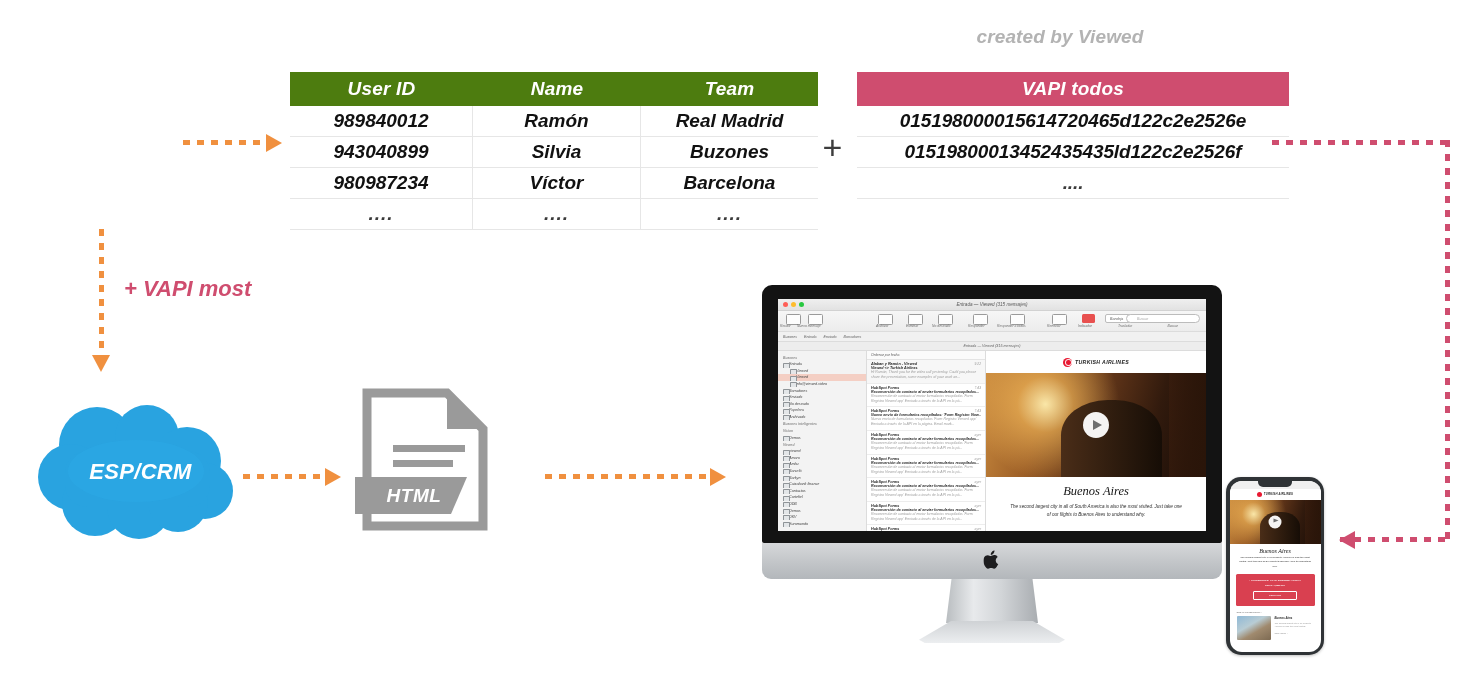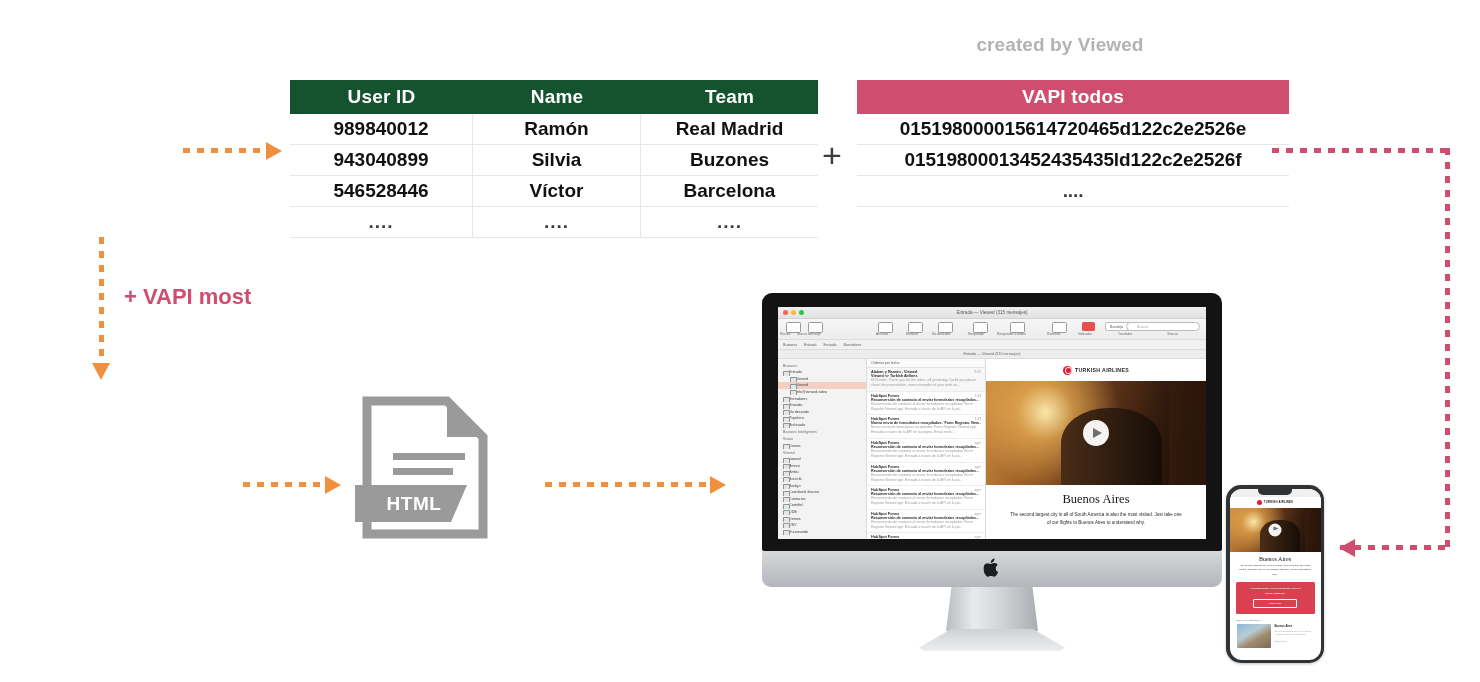--- a/index.html
+++ b/index.html
@@ -1,20 +1,20 @@
 <!DOCTYPE html>
 <html><head>
 <meta charset="utf-8">
 <style>
   html,body{margin:0;padding:0;}
   body{
     width:1480px;height:682px;background:#ffffff;overflow:hidden;position:relative;
     font-family:"Liberation Sans",sans-serif;
   }
-  .stage{position:absolute;left:0;top:12px;width:1480px;height:550px;}
+  .stage{position:absolute;left:0;top:4px;width:1480px;height:550px;font-style:italic;}
 
   
   .credit{
     position:absolute;left:930px;top:22px;width:260px;text-align:center;
     font-size:19px;font-weight:600;color:#b3b3b3;letter-spacing:.1px;
   }
 
   
   .csv-box{
     position:absolute;left:40px;top:63px;width:125px;height:125px;
@@ -53,21 +53,21 @@
   }
   .tbl .cell{
     background:#ffffff;color:#111111;font-size:19px;font-weight:600;
     text-align:center;padding:4px 6px;border-bottom:1px solid #e6e6e6;
     border-right:1px solid #e6e6e6;white-space:nowrap;
   }
   .tbl .cell.last{border-right:none;}
   .tbl .dots{color:#3a3a3a;font-weight:800;letter-spacing:1px;}
 
   #main-table{left:290px;top:68px;}
-  #main-table .hd{background:#14532d;}
+  #main-table .hd{background:#4d7c0f;}
   #main-table .c0{width:170px;}
   #main-table .c1{width:155px;}
   #main-table .c2{width:165px;}
 
   #hash-table{left:857px;top:68px;}
   #hash-table .hd{background:#cf4d6f;}
   #hash-table .cell{font-size:19px;letter-spacing:-.1px;}
   #hash-table .c0{width:420px;}
 
   .plus{
@@ -377,21 +377,21 @@
         <td class="cell c0">989840012</td>
         <td class="cell c1">Ramón</td>
         <td class="cell c2 last">Real Madrid</td>
       </tr>
       <tr>
         <td class="cell c0">943040899</td>
         <td class="cell c1">Silvia</td>
         <td class="cell c2 last">Buzones</td>
       </tr>
       <tr>
-        <td class="cell c0">546528446</td>
+        <td class="cell c0">980987234</td>
         <td class="cell c1">Víctor</td>
         <td class="cell c2 last">Barcelona</td>
       </tr>
       <tr>
         <td class="cell c0 dots">....</td>
         <td class="cell c1 dots">....</td>
         <td class="cell c2 last dots">....</td>
       </tr>
     </tbody>
   </table>
@@ -427,20 +427,37 @@
     <div class="dots-h"></div>
     <div class="head-l"></div>
   </div>
 
   <div class="arrow-v org" style="left:99px;top:225px;height:128px;">
     <div class="dots-v"></div>
     <div class="head-d"></div>
   </div>
   <div class="vapi-label">+ VAPI most</div>
 
+  <div class="cloud">
+    <svg width="205" height="145" viewBox="0 0 205 145">
+      <g fill="#29a3e0">
+        <circle cx="62" cy="46" r="38"></circle>
+        <circle cx="112" cy="38" r="32"></circle>
+        <circle cx="152" cy="62" r="34"></circle>
+        <circle cx="36" cy="78" r="33"></circle>
+        <circle cx="170" cy="92" r="28"></circle>
+        <circle cx="60" cy="104" r="33"></circle>
+        <circle cx="104" cy="108" r="32"></circle>
+        <circle cx="143" cy="103" r="30"></circle>
+        <rect x="30" y="52" width="145" height="56" rx="22"></rect>
+      </g>
+      <ellipse cx="101" cy="72" rx="68" ry="31" fill="#2ba9e6" opacity="0.55"></ellipse>
+    </svg>
+    <div class="cloud-txt">ESP/CRM</div>
+  </div>
 
   <div class="arrow-h org" style="left:243px;top:470px;width:97px;">
     <div class="dots-h"></div>
     <div class="head-r"></div>
   </div>
 
   <div class="htmldoc">
     <svg width="160" height="145" viewBox="0 0 160 145">
       <path d="M12 6 H92 L128 42 V139 H12 Z" fill="none" stroke="#9a9a9a" stroke-width="9"></path>
       <path d="M92 6 L128 42 H92 Z" fill="#9a9a9a"></path>

